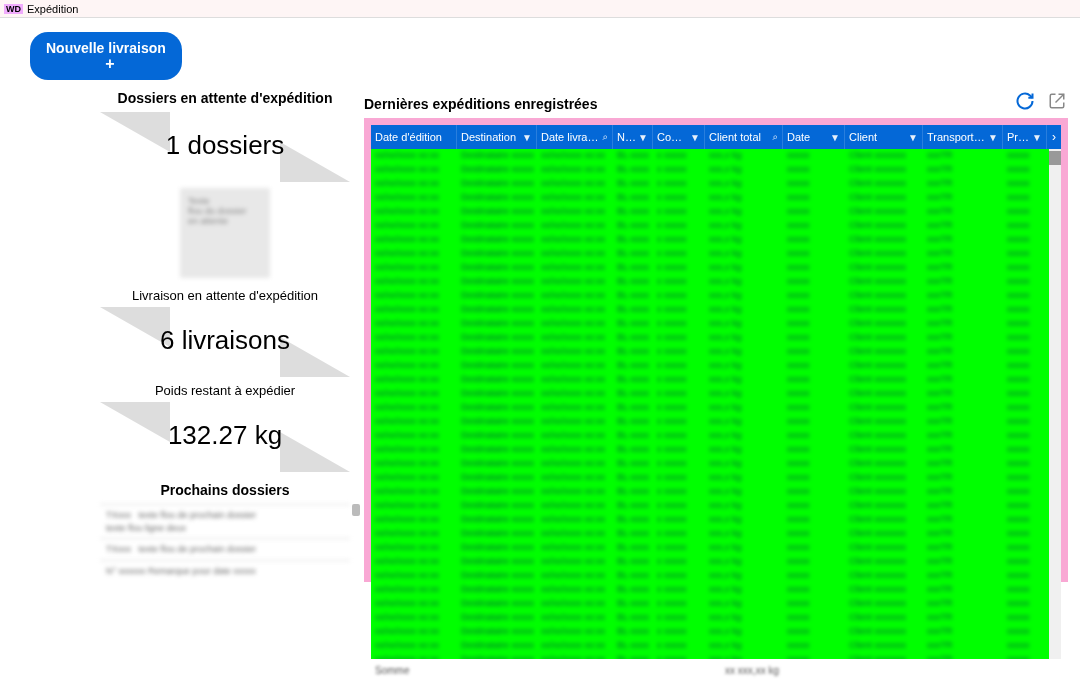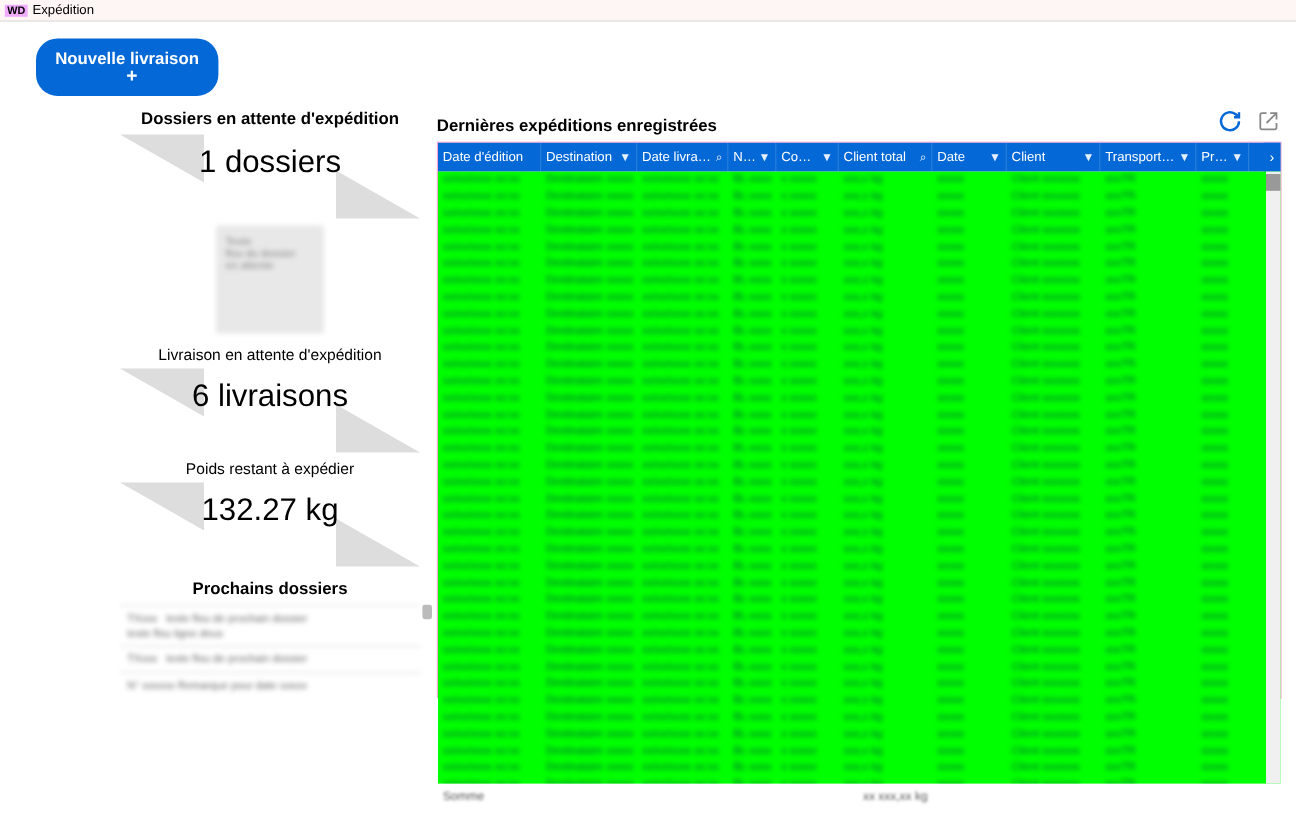--- a/index.html
+++ b/index.html
@@ -12,36 +12,36 @@
 .btn-primary { display: inline-flex; align-items: center; background: #0468d7; color: #fff; border: none; border-radius: 18px; padding: 8px 16px; font-size: 14px; font-weight: 600; cursor: pointer; flex-direction: column; }
 .btn-primary .plus { margin-left: 8px; font-size: 16px; line-height: 1; }
 
 .content { display: flex; padding: 0 0 0 100px; }
 
 .left { width: 250px; flex-shrink: 0; }
 .left h3 { font-size: 14px; font-weight: 700; text-align: center; margin-bottom: 6px; }
 .tile { position: relative; height: 70px; margin-bottom: 6px; }
 .tile .tri-l { position: absolute; left: 0; top: 0; width: 0; height: 0; border-top: 40px solid #ddd; border-left: 70px solid transparent; }
 .tile .tri-r { position: absolute; right: 0; bottom: 0; width: 0; height: 0; border-bottom: 40px solid #ddd; border-right: 70px solid transparent; }
-.tile .big { position: absolute; width: 100%; text-align: center; top: 7px; font-size: 26px; font-weight: 400; }
+.tile .big { position: absolute; width: 100%; text-align: center; top: 18px; font-size: 26px; font-weight: 400; }
 .card-blur { width: 90px; height: 90px; background: #e8e8e8; border-radius: 2px; margin: 6px auto 10px; filter: blur(2px); padding: 8px; font-size: 9px; color: #888; }
 .sub { font-size: 13px; text-align: center; margin: 6px 0 4px; }
 .next-list { margin-top: 4px; }
 .next-item { filter: blur(2px); font-size: 9px; color: #666; padding: 4px 6px; border-top: 1px solid #ddd; line-height: 1.4; }
 .next-list-outer { position: relative; }
 .scroll-stub { position: absolute; right: -10px; top: 0; width: 8px; height: 12px; background: #bbb; border-radius: 2px; }
 
 .right { flex: 1; margin-left: 14px; padding-right: 12px; }
 .right-head { display: flex; align-items: flex-end; justify-content: space-between; margin-bottom: 6px; }
 .right-head h3 { font-size: 14px; font-weight: 700; }
 .right-head .icons { display: flex; gap: 10px; }
 .icon-btn { width: 22px; height: 22px; display: flex; align-items: center; justify-content: center; cursor: pointer; color: #0468d7; }
 .icon-btn.grey { color: #888; }
 
-.table-wrap { position: relative; border: 1px solid #f9a8d4; height: 464px; }
+.table-wrap { position: relative; border: 7px solid #f9a8d4; height: 464px; }
 .thead { display: flex; background: #0468d7; color: #fff; font-size: 11px; height: 24px; align-items: stretch; }
 .th { display: flex; align-items: center; justify-content: space-between; padding: 0 4px; border-right: 1px solid rgba(255,255,255,.15); white-space: nowrap; overflow: hidden; }
 .th .lab { overflow: hidden; text-overflow: ellipsis; }
 .th .fic { font-size: 10px; opacity: .9; cursor: pointer; flex-shrink: 0; margin-left: 2px;}
 .tbody { height: 510px; overflow: hidden; background: #0f0; position: relative; }
 .trow { display: flex; height: 14px; font-size: 9px; color: #063; filter: blur(2px); }
 .td { padding: 1px 4px; overflow: hidden; white-space: nowrap; }
 .tfoot { display: flex; height: 22px; font-size: 10px; color: #555; filter: blur(1.5px); align-items: center; }
 .vscroll { position: absolute; right: 0; top: 24px; width: 12px; height: 510px; background: #f0f0f0; }
 .vscroll .thumb { width: 100%; height: 14px; background: #999; margin-top: 2px; }

